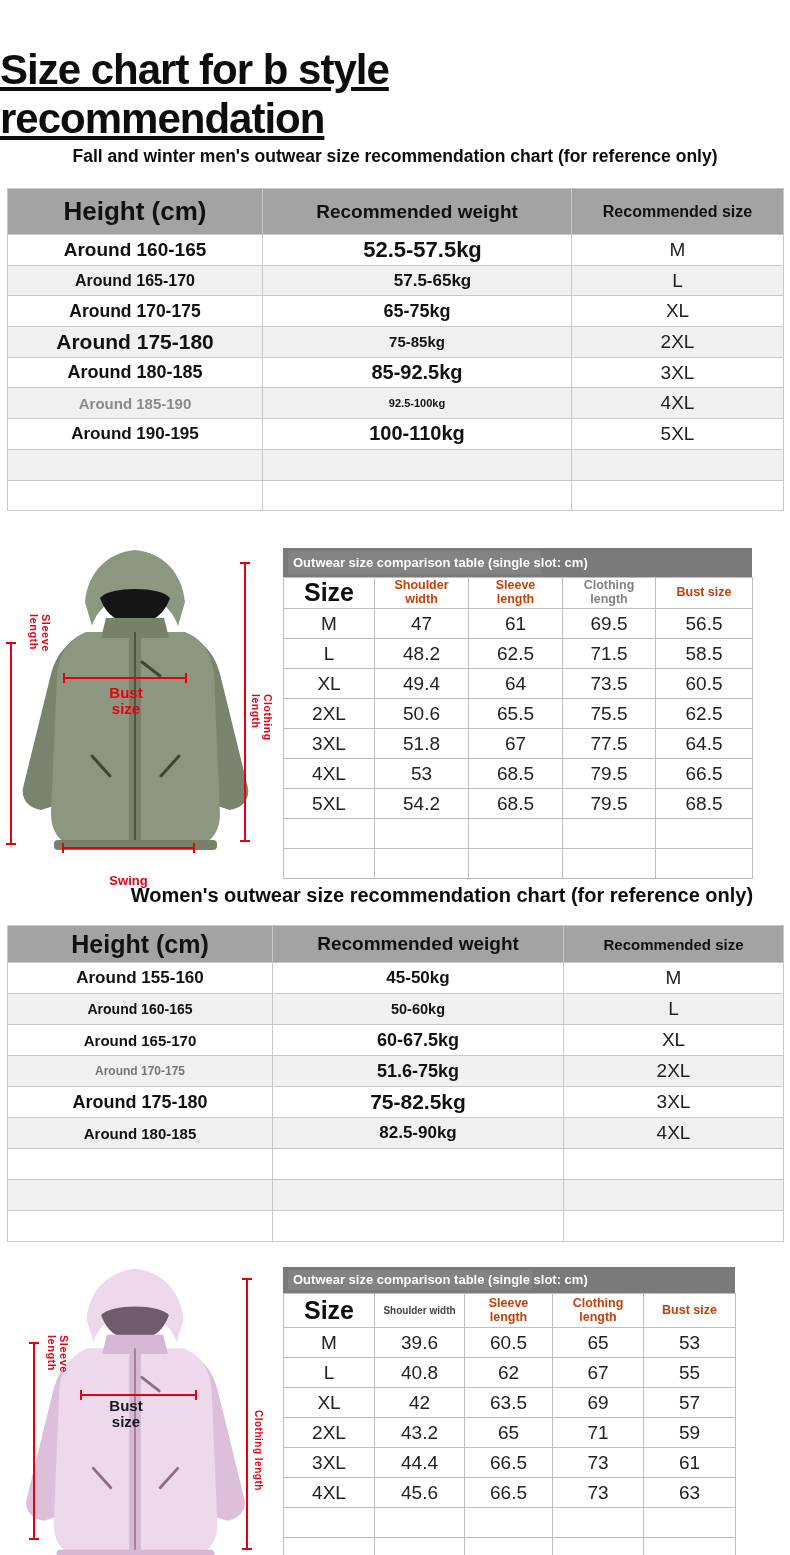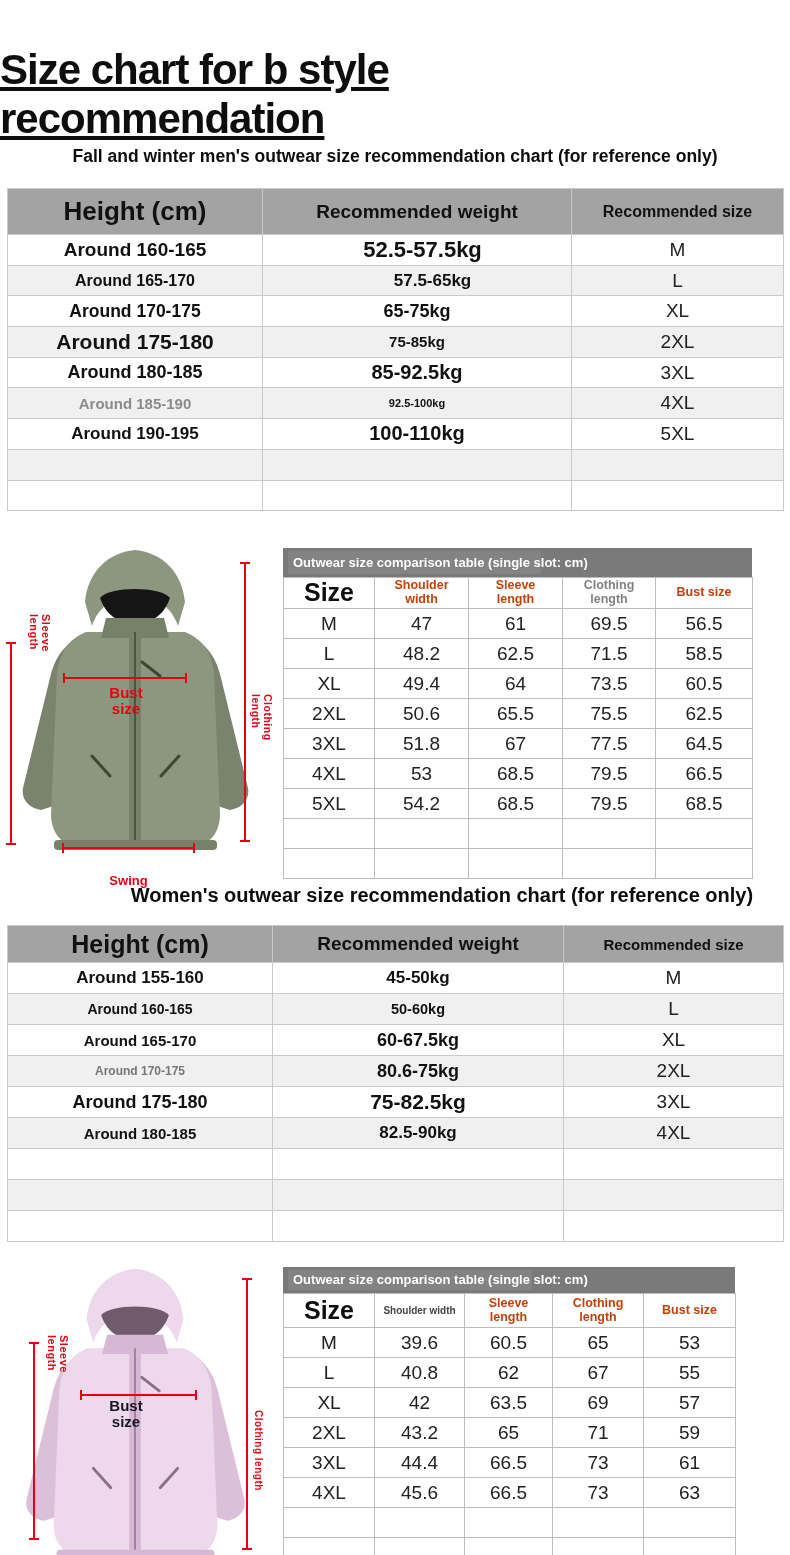--- a/index.html
+++ b/index.html
@@ -323,21 +323,21 @@
           <td>50-60kg</td>
           <td>L</td>
         </tr>
       <tr>
           <td>Around 165-170</td>
           <td>60-67.5kg</td>
           <td>XL</td>
         </tr>
       <tr>
           <td>Around 170-175</td>
-          <td>80.6-75kg</td>
+          <td>51.6-75kg</td>
           <td>2XL</td>
         </tr>
       <tr>
           <td>Around 175-180</td>
           <td>75-82.5kg</td>
           <td>3XL</td>
         </tr>
       <tr>
           <td>Around 180-185</td>
           <td>82.5-90kg</td>

